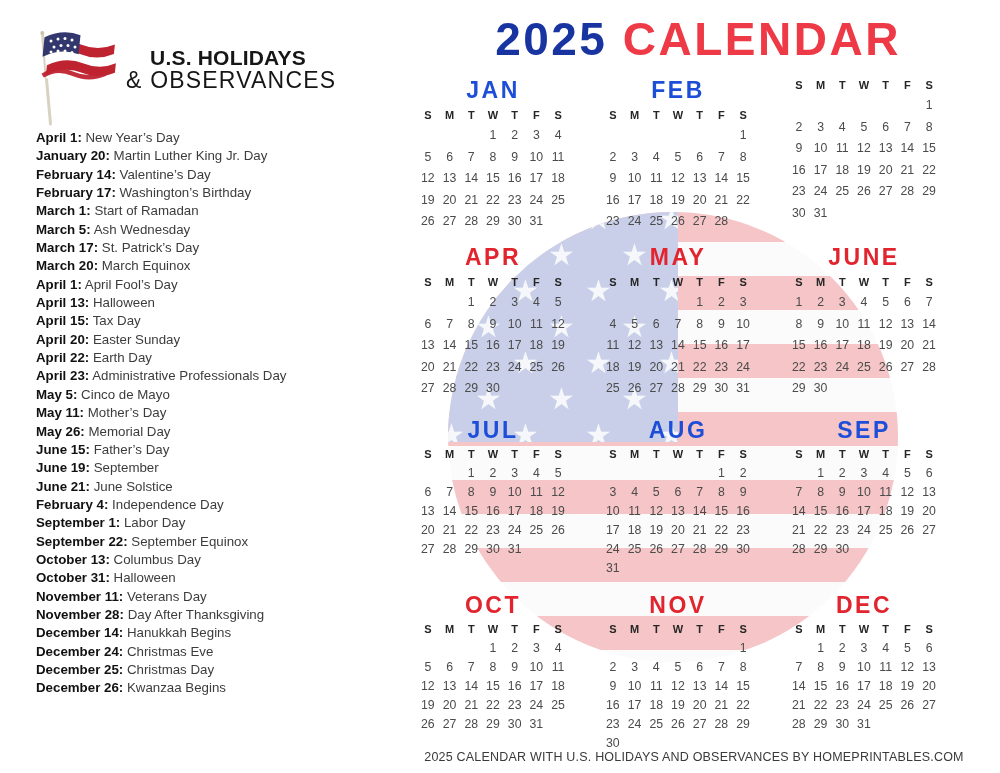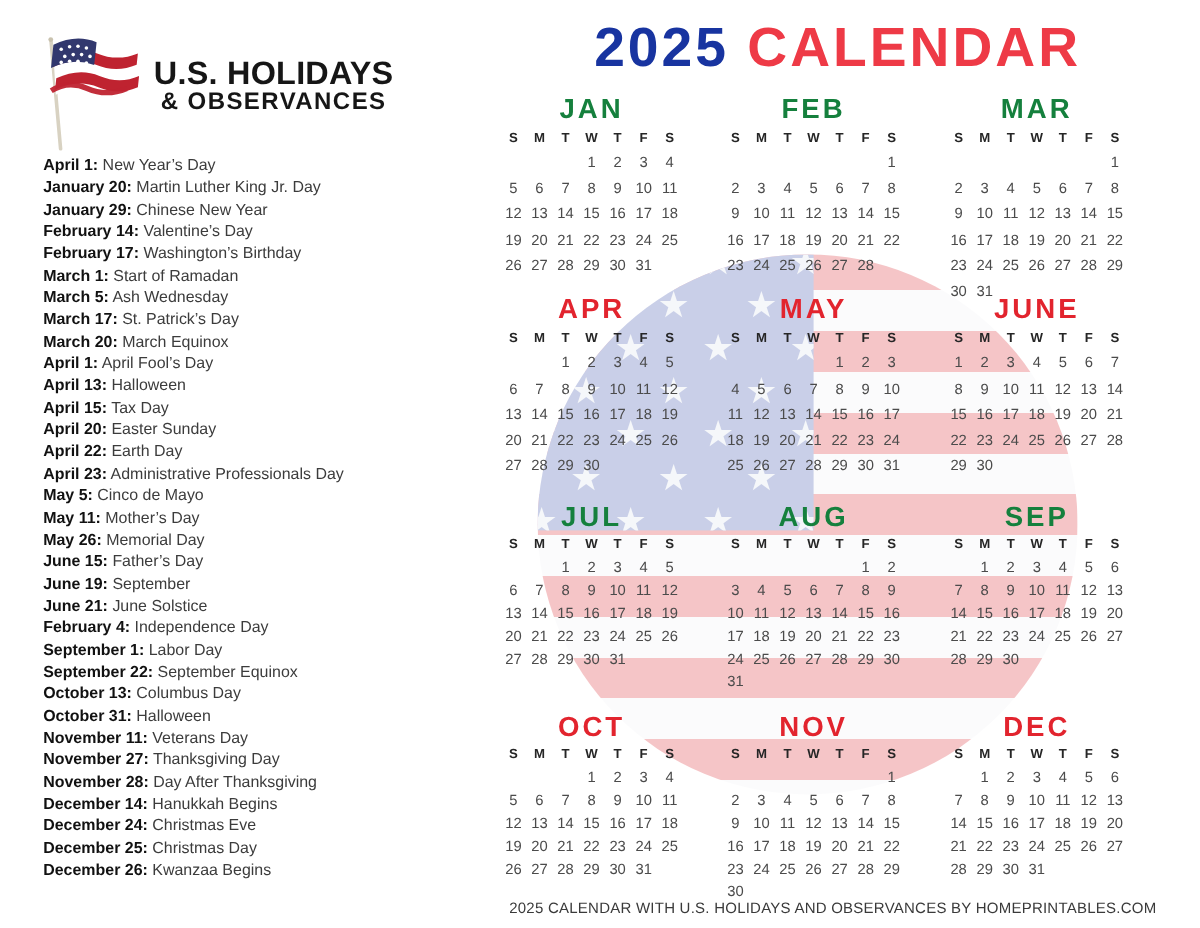--- a/index.html
+++ b/index.html
@@ -3,41 +3,41 @@
 <meta charset="utf-8">
 <style>
   html,body{margin:0;padding:0}
   body{
     width:1000px;height:773px;position:relative;background:#ffffff;
     font-family:"Liberation Sans",sans-serif;overflow:hidden;
   }
   
   .logo-flag{position:absolute;left:30px;top:24px;width:92px;height:104px}
   .logo-text{position:absolute;left:126px;top:46px;width:204px;text-align:center;color:#161616}
-  .logo-title{font-size:27px;font-weight:800;letter-spacing:0.2px;white-space:nowrap}
-  .logo-sub{font-size:20px;font-weight:700;letter-spacing:1.2px;margin-top:-3px;white-space:nowrap}
+  .logo-title{font-size:21px;font-weight:800;letter-spacing:0.2px;white-space:nowrap}
+  .logo-sub{font-size:23px;font-weight:400;letter-spacing:1.2px;margin-top:-3px;white-space:nowrap}
   .holidays{position:absolute;left:36px;top:129px;width:360px}
   .h-item{font-size:13.3px;line-height:18.35px;color:#3c3c3c;white-space:nowrap}
   .h-item b{color:#111111;font-weight:700}
   
   .cal-title{position:absolute;left:404px;top:12px;width:588px;text-align:center;
     font-size:46px;font-weight:800;letter-spacing:2.5px;white-space:nowrap}
   .yr{color:#1834a0}.cw{color:#ee3a46}
   
   .flag-circle{position:absolute;left:448px;top:212px;width:450px;height:450px;
     border-radius:50%;overflow:hidden;z-index:0}
   .stripes{position:absolute;left:0;top:-4px;width:100%;height:474px;
     background:repeating-linear-gradient(180deg,#f5c5c7 0 34px,#fbfbfc 34px 68px)}
   .canton{position:absolute;left:0;top:0;width:230px;height:230px;background:#c9cfe8;overflow:hidden}
   .star{position:absolute;font-size:30px;line-height:30px;color:#f5f7fa;user-select:none}
   
   .month{position:absolute;width:152px;z-index:2}
   .m-title{text-align:center;font-size:23px;font-weight:800;letter-spacing:2.5px;
     height:30px;line-height:30px;white-space:nowrap}
-  .m-blue{color:#15803d}.m-red{color:#e2242e}
+  .m-blue{color:#1d4ed8}.m-red{color:#e2242e}
   .w-row{display:flex;height:21.5px;line-height:21.5px}
   .month.short .w-row{height:19px;line-height:19px}
   .w-row.head{height:20px;line-height:20px}
   .dc{width:21.71px;text-align:center;font-size:12.3px;color:#4b4b4b}
   .dc.hd{font-size:11px;font-weight:700;color:#262626}
   .footer{position:absolute;left:400px;top:750px;width:588px;text-align:center;
     font-size:12.5px;color:#3a3a3a;letter-spacing:0.2px;z-index:2;white-space:nowrap}
 </style>
 </head>
 <body>
@@ -68,21 +68,20 @@
   </g>
 </svg>
 <div class="logo-text">
   <div class="logo-title">U.S. HOLIDAYS</div>
   <div class="logo-sub">&amp; OBSERVANCES</div>
 </div>
 
 <div class="holidays">
     <div class="h-item"><b>April 1:</b><span> New Year’s Day</span></div>
     <div class="h-item"><b>January 20:</b><span> Martin Luther King Jr. Day</span></div>
-    <div class="h-item"><b>January 29:</b><span> Chinese New Year</span></div>
     <div class="h-item"><b>February 14:</b><span> Valentine’s Day</span></div>
     <div class="h-item"><b>February 17:</b><span> Washington’s Birthday</span></div>
     <div class="h-item"><b>March 1:</b><span> Start of Ramadan</span></div>
     <div class="h-item"><b>March 5:</b><span> Ash Wednesday</span></div>
     <div class="h-item"><b>March 17:</b><span> St. Patrick’s Day</span></div>
     <div class="h-item"><b>March 20:</b><span> March Equinox</span></div>
     <div class="h-item"><b>April 1:</b><span> April Fool’s Day</span></div>
     <div class="h-item"><b>April 13:</b><span> Halloween</span></div>
     <div class="h-item"><b>April 15:</b><span> Tax Day</span></div>
     <div class="h-item"><b>April 20:</b><span> Easter Sunday</span></div>
@@ -93,21 +92,20 @@
     <div class="h-item"><b>May 26:</b><span> Memorial Day</span></div>
     <div class="h-item"><b>June 15:</b><span> Father’s Day</span></div>
     <div class="h-item"><b>June 19:</b><span> September</span></div>
     <div class="h-item"><b>June 21:</b><span> June Solstice</span></div>
     <div class="h-item"><b>February 4:</b><span> Independence Day</span></div>
     <div class="h-item"><b>September 1:</b><span> Labor Day</span></div>
     <div class="h-item"><b>September 22:</b><span> September Equinox</span></div>
     <div class="h-item"><b>October 13:</b><span> Columbus Day</span></div>
     <div class="h-item"><b>October 31:</b><span> Halloween</span></div>
     <div class="h-item"><b>November 11:</b><span> Veterans Day</span></div>
-    <div class="h-item"><b>November 27:</b><span> Thanksgiving Day</span></div>
     <div class="h-item"><b>November 28:</b><span> Day After Thanksgiving</span></div>
     <div class="h-item"><b>December 14:</b><span> Hanukkah Begins</span></div>
     <div class="h-item"><b>December 24:</b><span> Christmas Eve</span></div>
     <div class="h-item"><b>December 25:</b><span> Christmas Day</span></div>
     <div class="h-item"><b>December 26:</b><span> Kwanzaa Begins</span></div>
   </div>
 
 <div class="cal-title"><span class="yr">2025</span> <span class="cw">CALENDAR</span></div>
 
 <div class="flag-circle">
@@ -250,21 +248,20 @@
         <span class="dc">23</span>
         <span class="dc">24</span>
         <span class="dc">25</span>
         <span class="dc">26</span>
         <span class="dc">27</span>
         <span class="dc">28</span>
         <span class="dc"></span>
       </div>
     </div>
     <div class="month tall" style="left: 788px; top: 75px;">
-      <div class="m-title m-blue">MAR</div>
       <div class="w-row head">
         <span class="dc hd">S</span>
         <span class="dc hd">M</span>
         <span class="dc hd">T</span>
         <span class="dc hd">W</span>
         <span class="dc hd">T</span>
         <span class="dc hd">F</span>
         <span class="dc hd">S</span>
       </div>
       <div class="w-row">

